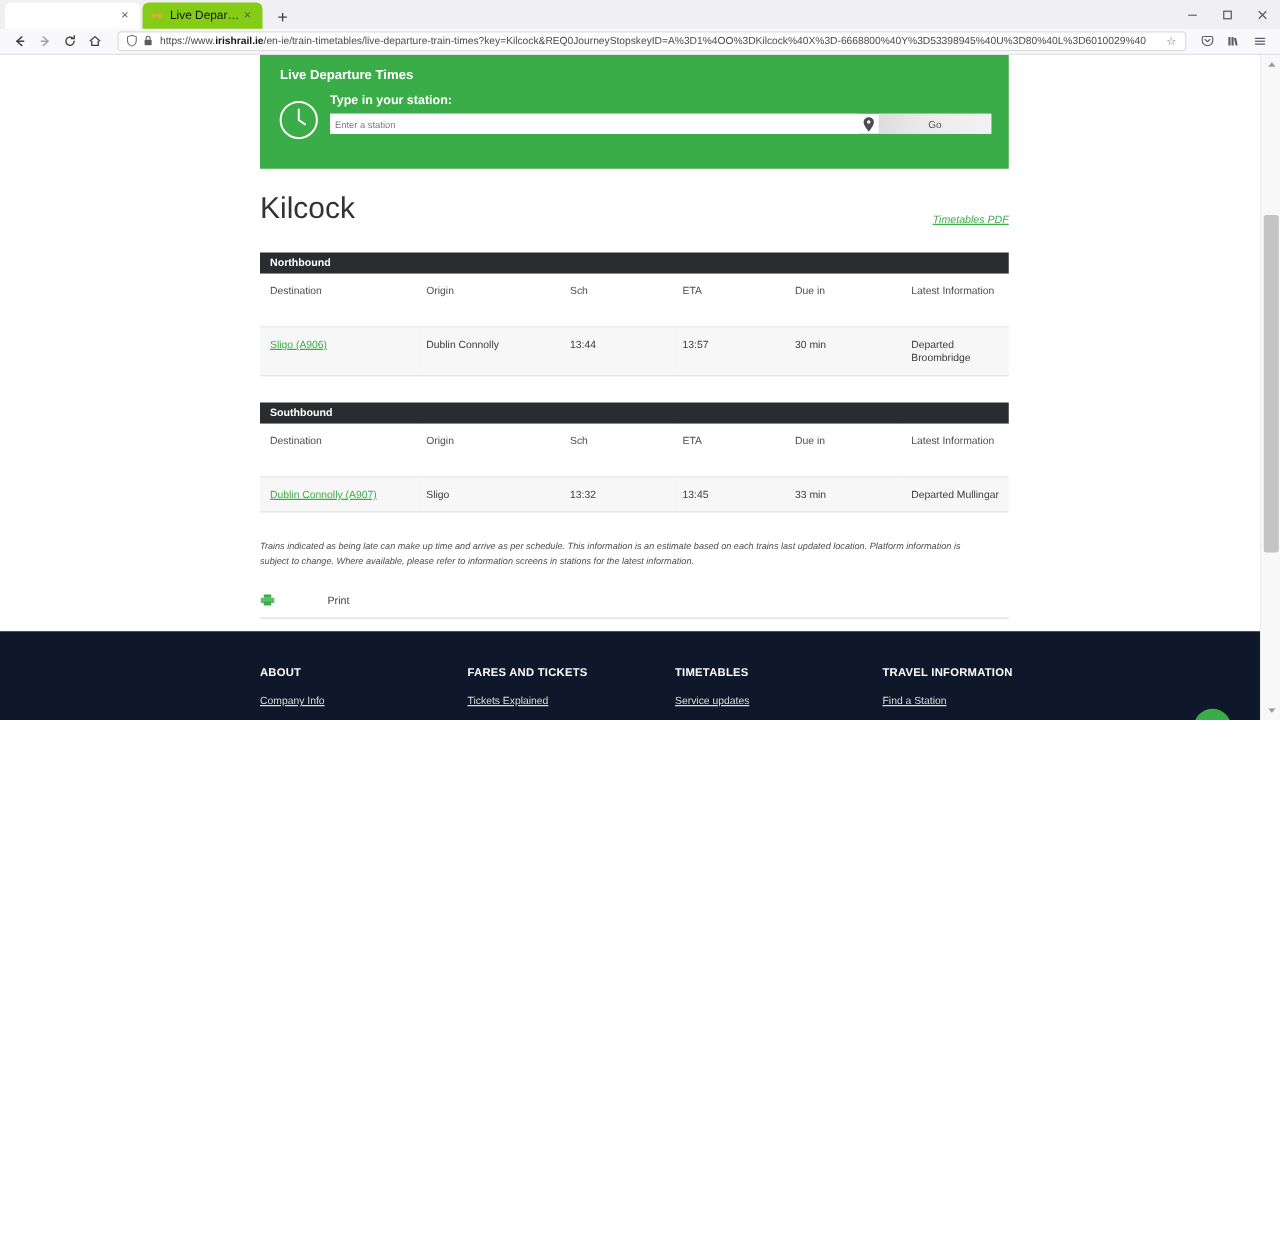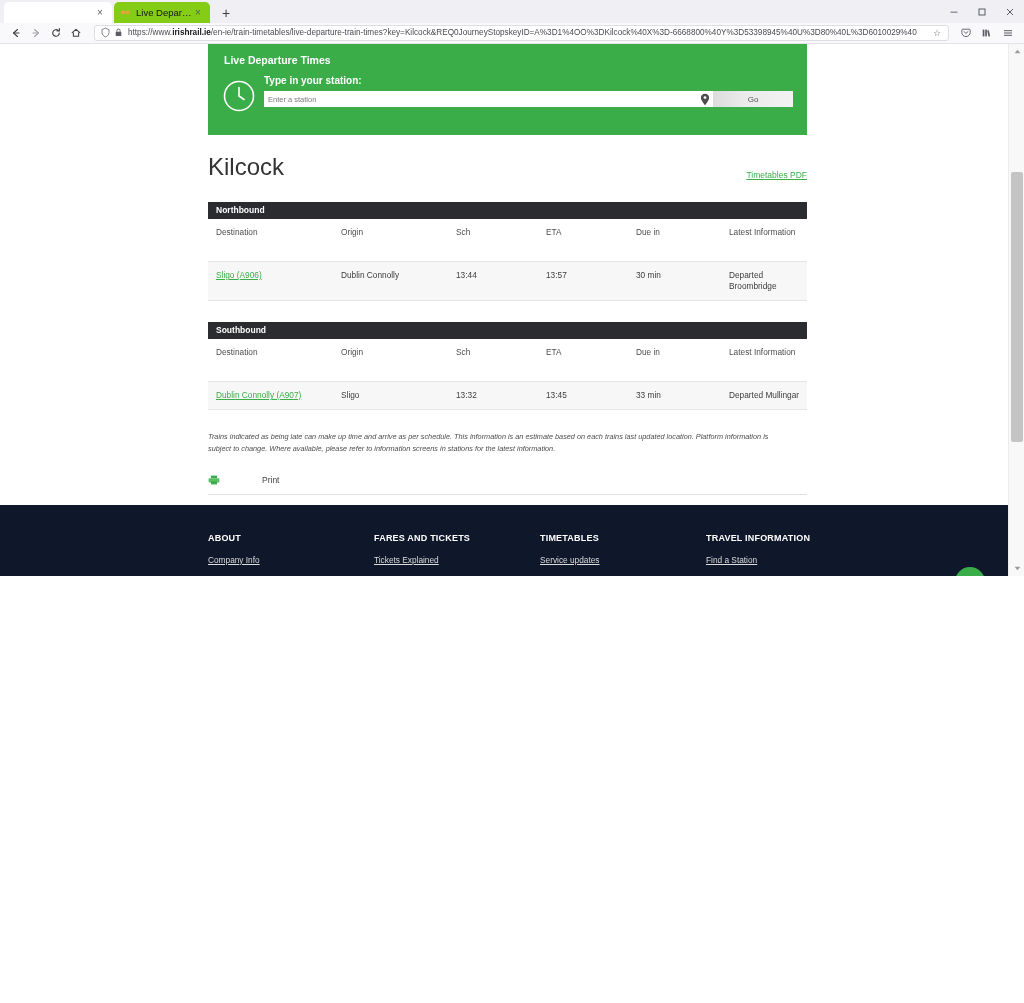--- a/index.html
+++ b/index.html
@@ -185,21 +185,21 @@
     font-family: "Liberation Sans", sans-serif;
     background: #ffffff;
   }
   .search-input::placeholder { color: #7a7a7a; }
   .pin-icon {
     width: 16px;
     flex: 0 0 auto;
     display: flex; align-items: center; justify-content: center;
   }
   .go-btn {
-    width: 80px;
+    width: 90px;
     flex: 0 0 auto;
     background: linear-gradient(to right, #dcdcdc 0%, #ebebeb 40%, #f2f2f2 100%);
     display: flex; align-items: center; justify-content: center;
     font-size: 8px;
     color: #555555;
     border: none;
     font-family: "Liberation Sans", sans-serif;
   }
 
   
@@ -219,20 +219,21 @@
     color: #333333;
     font-weight: normal;
     line-height: 26px;
     margin: 0;
   }
   .pdf-link {
     font-size: 8.5px;
     color: #3aad49;
     text-decoration: underline;
     margin-bottom: 0;
+    font-style: italic;
   }
 
   .sec-header {
     background: #2b2c30;
     color: #ffffff;
     font-size: 8.5px;
     font-weight: bold;
     padding: 5px 8px;
     height: 17px;
     line-height: 7px;

